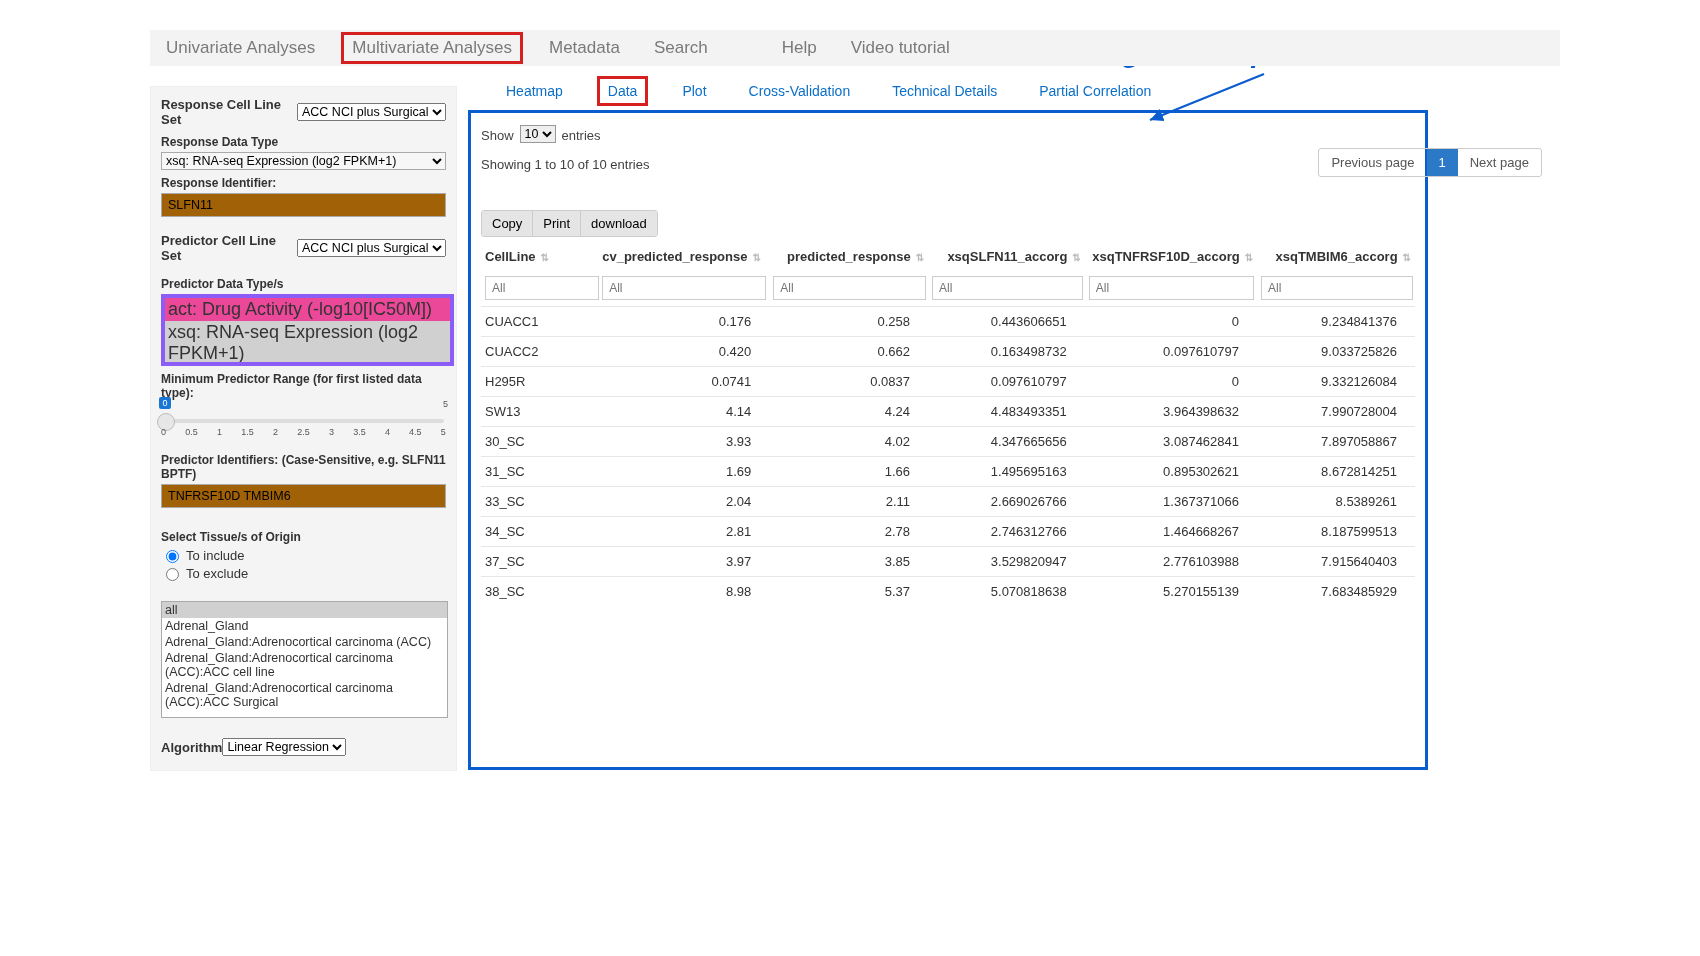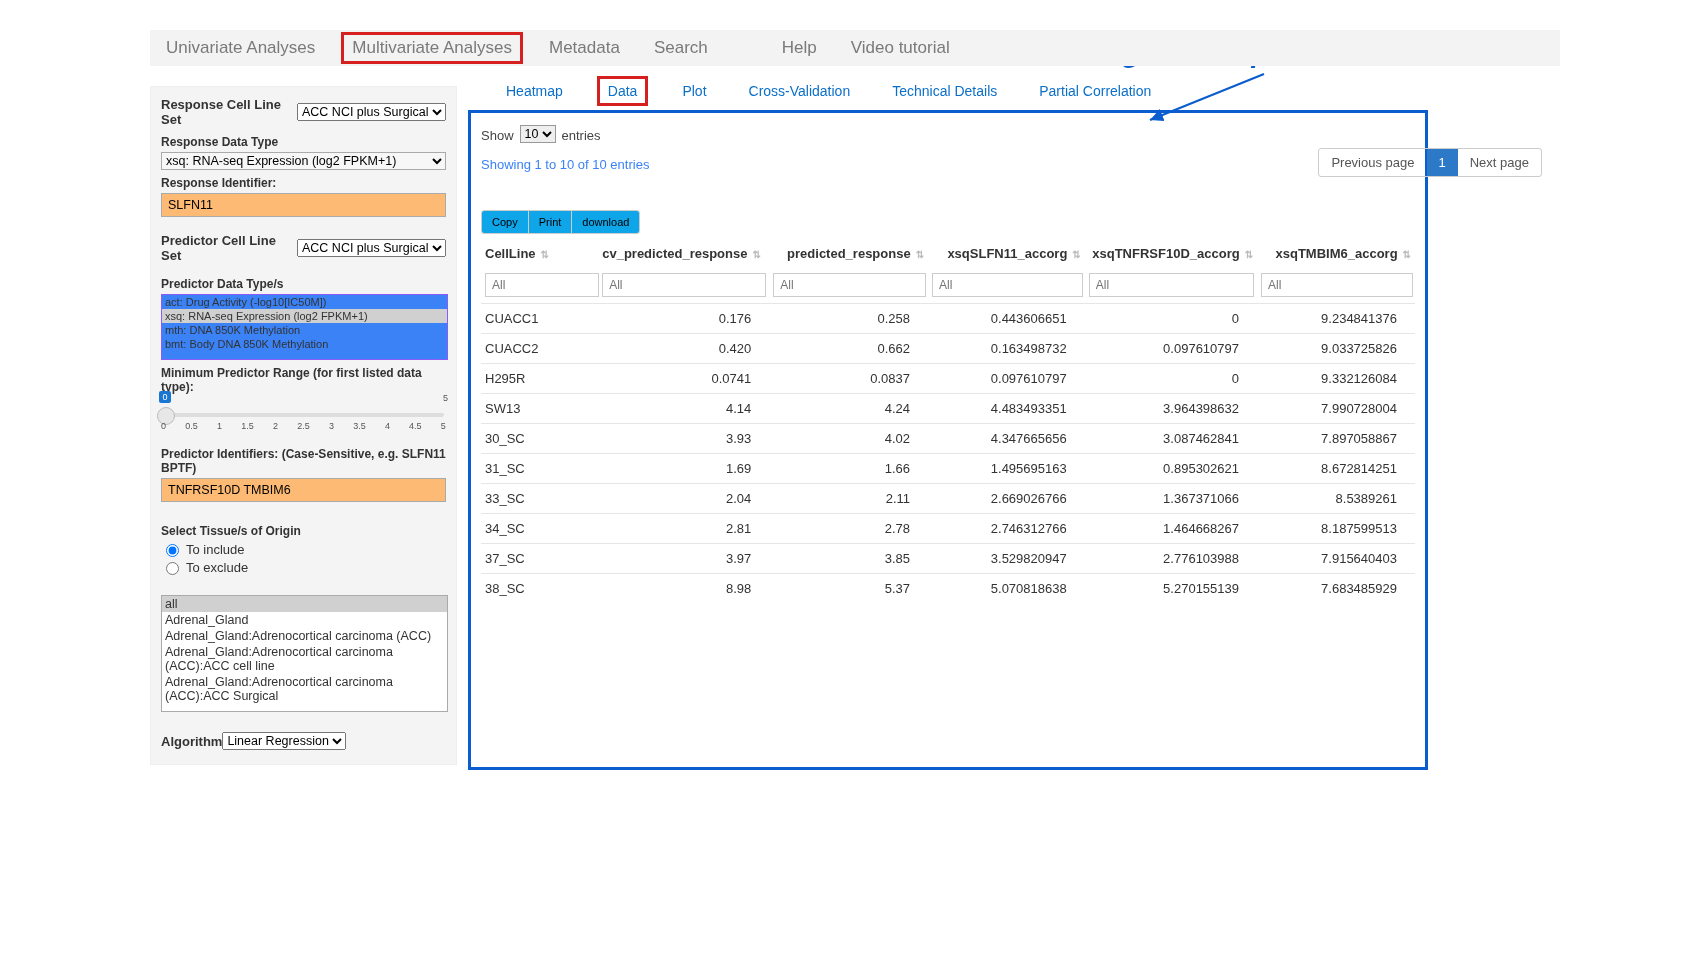--- a/index.html
+++ b/index.html
@@ -8,47 +8,47 @@
 .topbar .item{padding:3px 8px;cursor:pointer}
 .highlight-red{border:3px solid #d62020;box-sizing:border-box}
 .annot{position:absolute;font-size:29px;font-weight:bold;color:#0b5dcf;font-style:italic}
 .arrow{position:absolute}
 
 .sidebar{position:absolute;left:150px;top:86px;width:307px;background:#f4f4f4;border:1px solid #eee;padding:10px 10px 14px 10px;box-sizing:border-box}
 .sidebar label.blk{display:block;font-weight:bold;font-size:12px;margin:6px 0 3px}
 .inline-lbl{font-weight:bold;font-size:13px}
 select,input[type=text]{font-size:12.5px;font-family:inherit}
 select.wide{width:100%;background:#f7f7f7;border:1px solid #aaa}
-input.wide{width:100%;border:1px solid #aaa;padding:4px 6px;background:#fdba74;box-sizing:border-box}
-.listbox{width:100%;border:1px solid #8b5cf6;background:#3b82f6;font-size:11px;height:64px;overflow:auto}
+input.wide{width:100%;border:1px solid #aaa;padding:4px 6px;background:#a16207;box-sizing:border-box}
+.listbox{width:100%;border:4px solid #8b5cf6;background:#ec4899;font-size:18px;height:64px;overflow:auto}
 .listbox .opt{padding:1px 3px;cursor:pointer}
 .listbox .opt.sel{background:#d0d0d0}
 .tissuebox{width:100%;border:1px solid #aaa;background:#fff;font-size:12.5px;height:115px;overflow:auto;margin-top:4px}
 .tissuebox .opt{padding:1px 3px;cursor:pointer}
 .tissuebox .opt.sel{background:#d0d0d0}
 .slider-wrap{position:relative;height:44px;margin-top:2px}
 .slider-track{position:absolute;left:2px;right:2px;top:16px;height:4px;background:#ddd;border-radius:2px}
 .slider-thumb{position:absolute;left:-4px;top:10px;width:16px;height:16px;border-radius:50%;background:#e7e7e7;border:1px solid #bbb}
 .slider-badge{position:absolute;left:-2px;top:-6px;width:12px;height:12px;background:#1976d2;color:#fff;font-size:9px;line-height:12px;text-align:center;border-radius:2px}
 .slider-end{position:absolute;right:-2px;top:-4px;font-size:9px;color:#555}
 .slider-ticks{position:absolute;left:0;right:0;top:24px;display:flex;justify-content:space-between;font-size:9px;color:#555}
 .radio-row{display:flex;align-items:center;gap:4px;margin:2px 0;font-size:13px}
 
 .main{position:absolute;left:468px;top:72px;width:960px}
 .subtabs{display:flex;gap:26px;align-items:center;margin:4px 0 2px 30px;font-size:14px}
 .subtabs .t{color:#0b6fc7;padding:4px 8px;cursor:pointer}
 .content{border:3px solid #0b5dcf;margin-top:4px;min-height:660px;box-sizing:border-box;padding:0 10px}
 .row1{display:flex;align-items:flex-end;gap:6px;padding:12px 0;font-size:13px;color:#444}
 .row1 select{border:1px solid #999}
-.row2{font-size:13px;color:#3b82f6;margin:2px 0 8px}
+.row2{font-size:13px;color:#404040;margin:2px 0 8px}
 .pager{position:absolute;right:18px;top:148px;display:flex;border:1px solid #ccc;border-radius:3px;overflow:hidden;font-size:13px;color:#555}
 .pager span{padding:6px 12px;cursor:pointer}
 .pager .cur{background:#2c79c7;color:#fff}
 .btnrow{display:flex;border:1px solid #ccc;width:max-content;border-radius:3px;overflow:hidden;margin-bottom:6px}
-.btnrow button{border:none;border-right:1px solid #ccc;background:#0ea5e9;font-size:11px;padding:5px 10px;cursor:pointer}
+.btnrow button{border:none;border-right:1px solid #ccc;background:#e5e5e5;font-size:13px;padding:5px 10px;cursor:pointer}
 .btnrow button:last-child{border-right:none}
 table.dt{width:100%;border-collapse:collapse;font-size:13px}
 table.dt th{font-weight:bold;text-align:left;padding:6px 4px;white-space:nowrap}
 table.dt th .sort{color:#bbb;font-size:10px;margin-left:5px}
 table.dt td{border-top:1px solid #e6e6e6;padding:7px 4px}
 table.dt td.num{text-align:right;padding-right:18px}
 .filter-row input{width:92%;border:1px solid #ccc;padding:4px 6px;font-size:12px;color:#888}
 </style>
 </head>
 <body>

